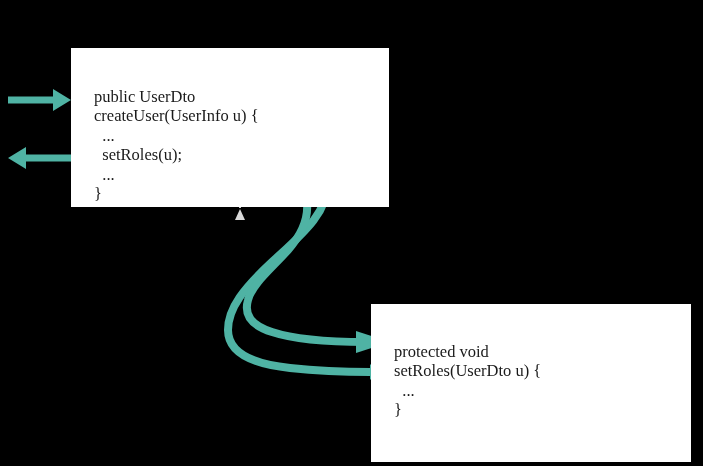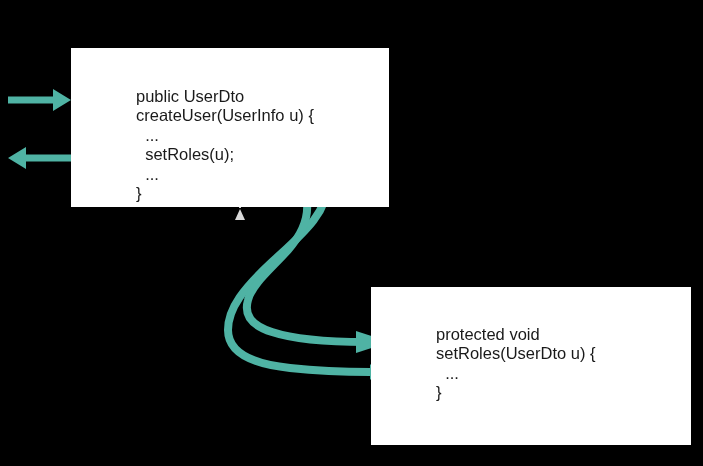--- a/index.html
+++ b/index.html
@@ -21,33 +21,32 @@
     box-sizing: border-box;
   }
   #caller-box {
     left: 71px;
     top: 48px;
     width: 318px;
     height: 159px;
   }
   #callee-box {
     left: 371px;
-    top: 287px;
+    top: 304px;
     width: 320px;
     height: 158px;
   }
   .code-text {
     position: absolute;
     color: #1a1a1a;
-    font-family: Liberation Sans, sans-serif;
+    font-family: Liberation Serif, serif;
     font-size: 16.5px;
     line-height: 19.5px;
     white-space: pre;
     letter-spacing: 0px;
-    margin-left: 42px;
   }
   #caller-code {
     left: 23px;
     top: 22px;
   }
   #callee-code {
     left: 23px;
     top: 21px;
   }
   #arrow-layer {

